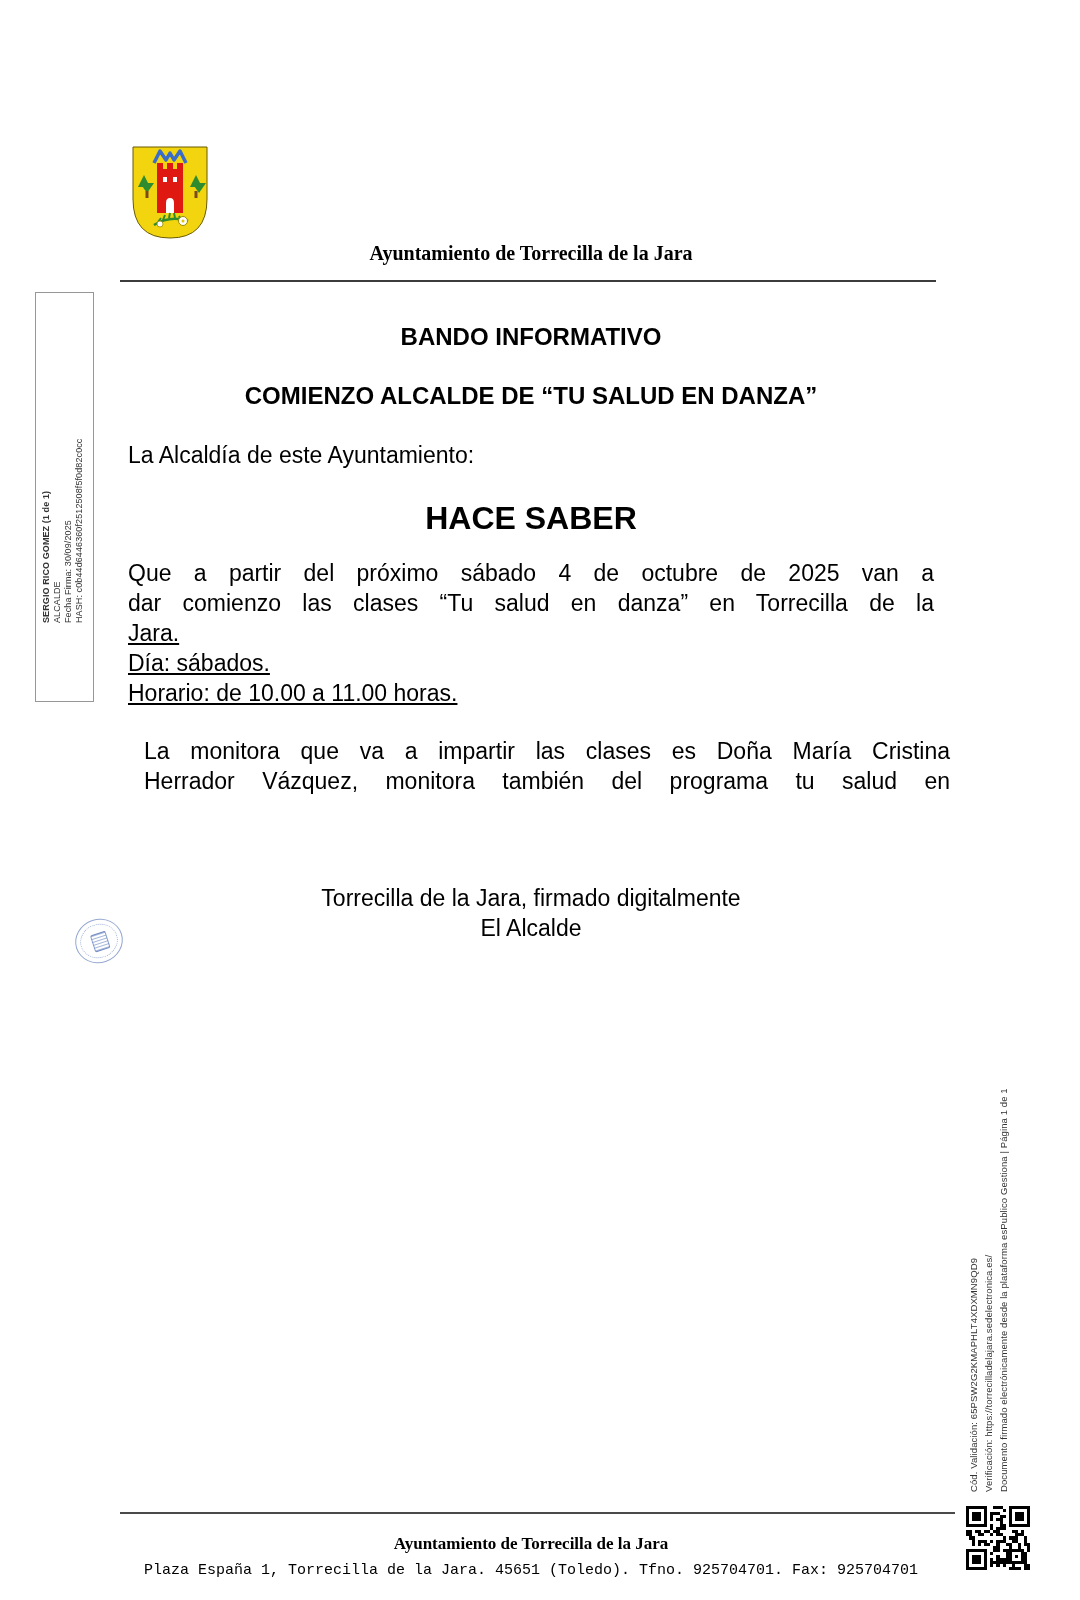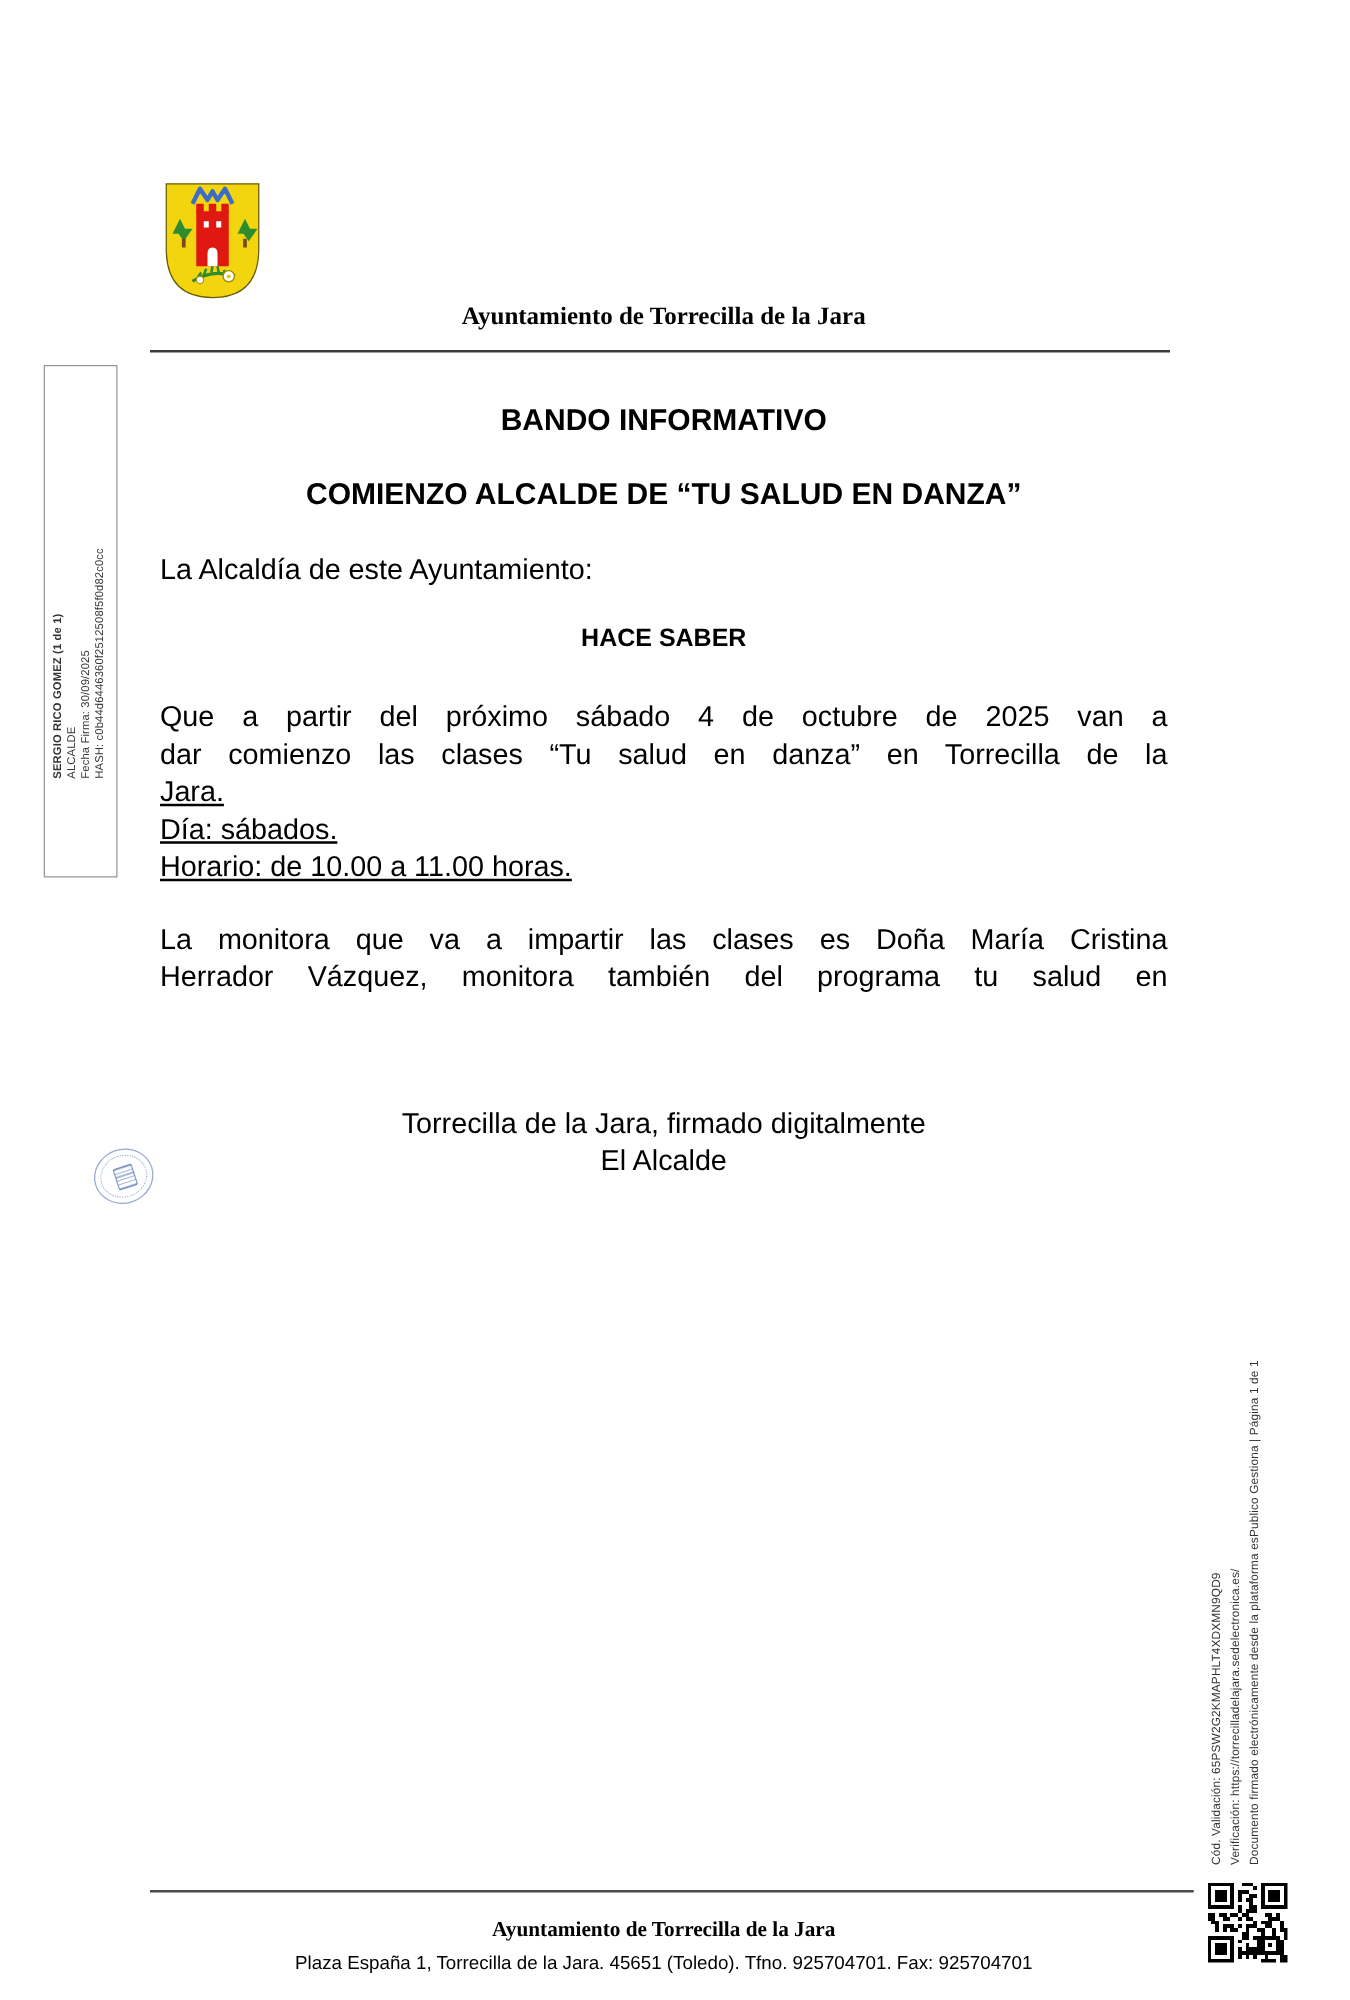--- a/index.html
+++ b/index.html
@@ -29,41 +29,41 @@
         border:1px solid rgba(92,122,186,.7);border-radius:2px;
         background:repeating-linear-gradient(180deg,rgba(92,122,186,.55) 0 1px,transparent 1px 3px);}
 
   
   .content{position:absolute;left:128px;width:806px;}
   .t-center{text-align:center;}
   .bold{font-weight:bold;}
   .doc-title{top:323px;font-size:24px;}
   .doc-subtitle{top:382px;font-size:24px;}
   .intro{top:442px;font-size:23px;}
-  .hace{top:500px;font-size:20px;}
+  .hace{top:500px;font-size:32px;}
   .para{font-size:23px;line-height:30px;}
   .p1{top:558px;}
-  .p2{top:736px;}
+  .p2{top:736px;margin-left:16px;}
   .jline{text-align:justify;text-align-last:justify;}
   .lline{text-align:center;text-align-last:left;text-decoration:underline;}
   .closing{top:883px;font-size:23px;line-height:30px;}
   .fdo{top:973px;font-size:23px;}
 
   
   .verif-text{position:absolute;left:966px;top:1028px;height:464px;
         font-size:9.5px;line-height:15px;color:#333;letter-spacing:.1px;}
   .verif-text div{white-space:nowrap;}
 
   
   .footer-rule{position:absolute;left:120px;top:1512px;width:835px;height:0;
         border-top:2px solid #4a4a4a;}
   .footer-title{position:absolute;left:128px;top:1534px;width:806px;text-align:center;
         font-family:"Liberation Serif",serif;font-weight:bold;font-size:17px;}
   .footer-address{position:absolute;left:128px;top:1562px;width:806px;text-align:center;
-        font-family:Liberation Sans, sans-serif;font-size:15px;}
+        font-family:Liberation Mono, monospace;font-size:15px;}
 
   
   .qr{position:absolute;left:966px;top:1506px;width:64px;height:64px;}
 </style>
 </head>
 <body>
 
 <div class="page">
 
   <svg class="logo" viewBox="0 0 80 96">

